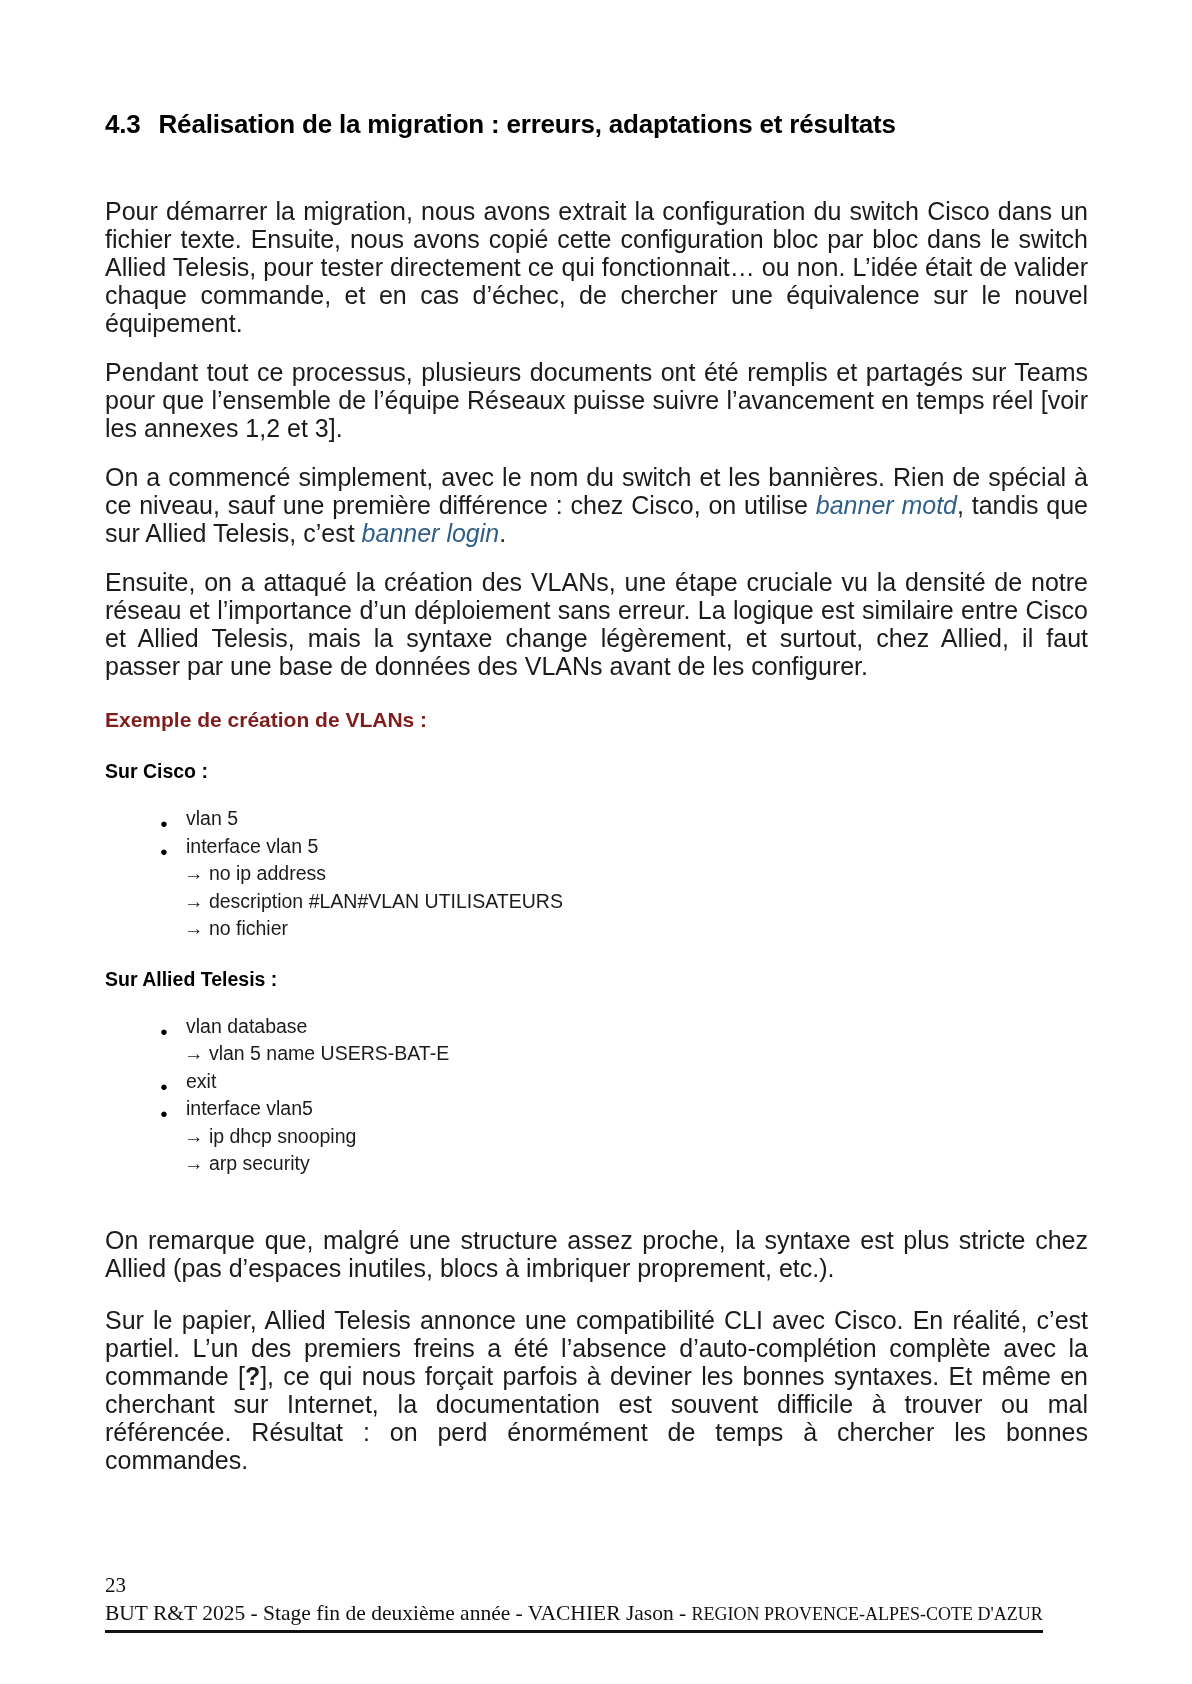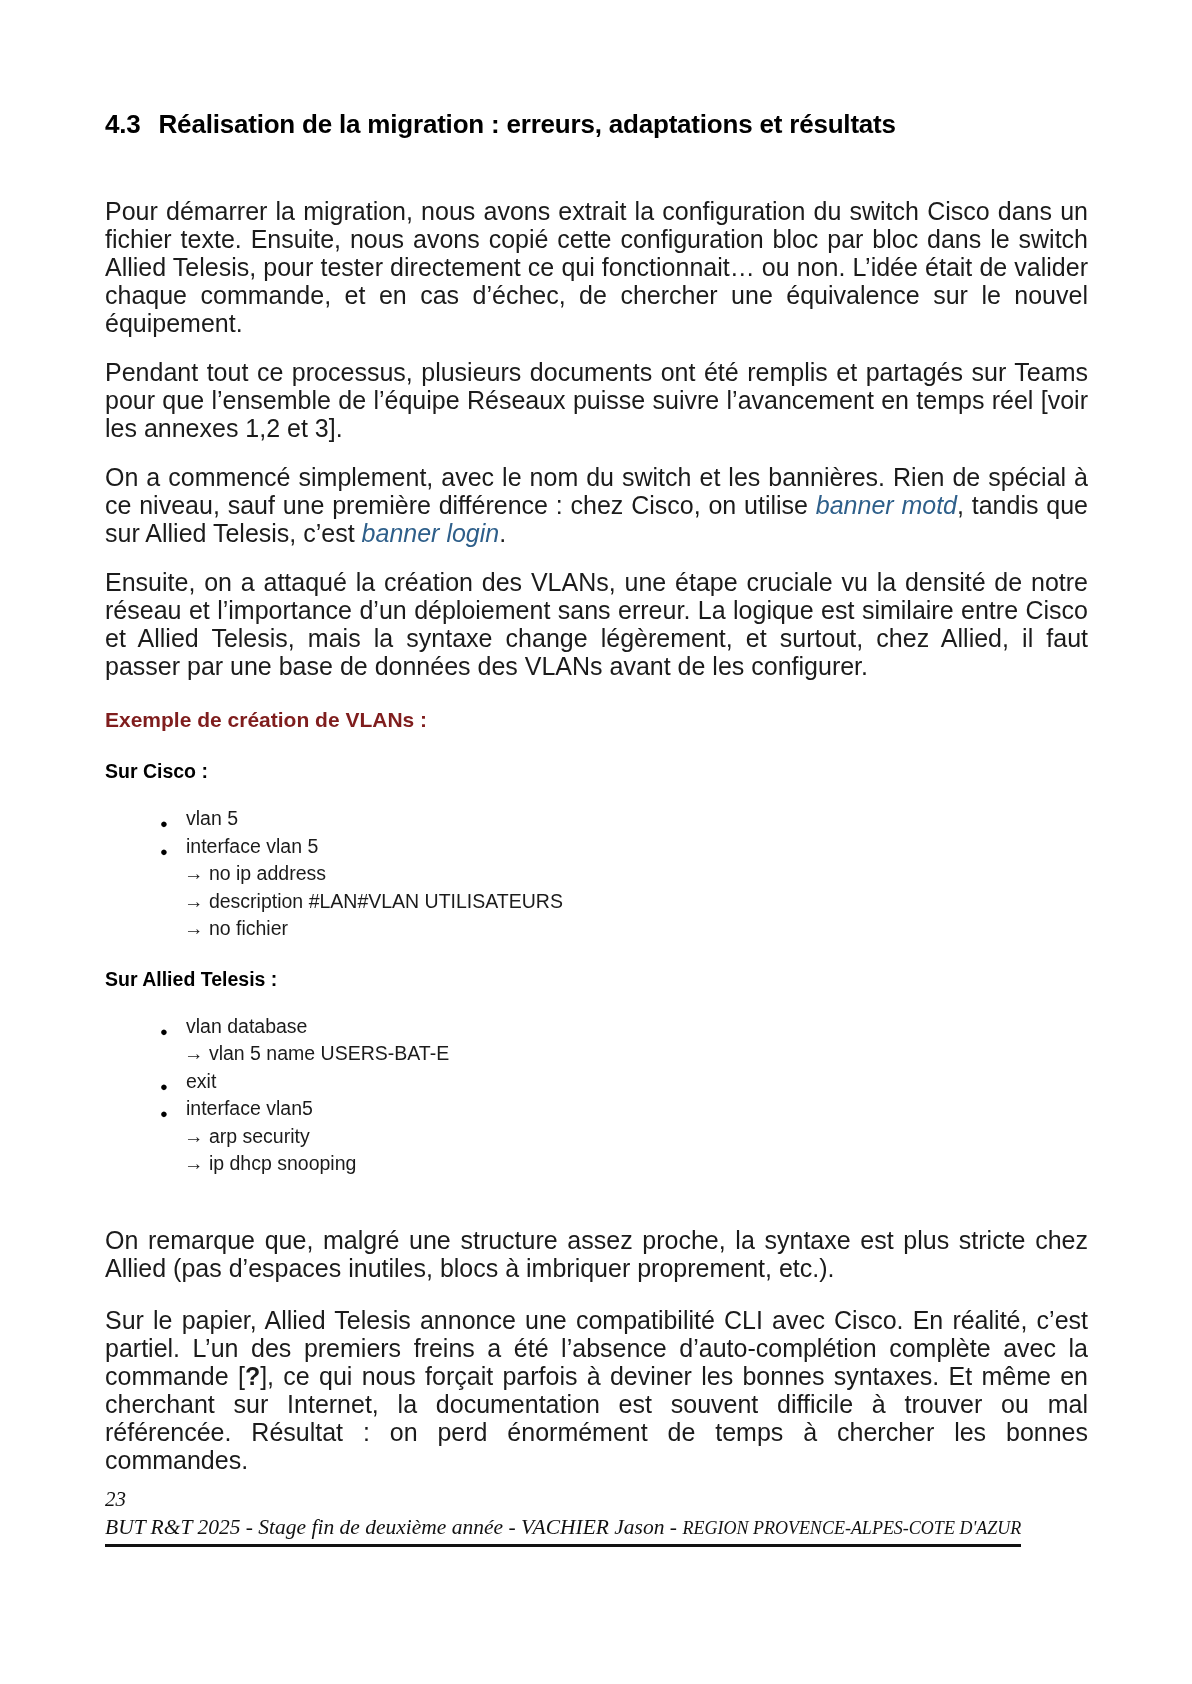--- a/index.html
+++ b/index.html
@@ -67,24 +67,23 @@
     font-size: 13px;
     color: #000000;
   }
   .cmd-list .sub-line {
     padding-left: 79px;
   }
   .spacer-tall { height: 27px; }
   .footer-block {
     position: absolute;
     left: 105px;
-    top: 1470px;
+    top: 1556px;
     font-family: "Liberation Serif", "DejaVu Serif", serif;
     color: #111111;
-    font-style: italic;
   }
   .page-number {
     font-size: 21px;
     line-height: 26px;
   }
   .footer-line {
     display: inline-block;
     margin-top: 3px;
     border-bottom: 3px solid #111111;
     padding-bottom: 4px;
@@ -120,22 +119,22 @@
     <li class="sub-line">→ no fichier</li>
   </ul>
 
   <div class="sub-label">Sur Allied Telesis :</div>
 
   <ul class="cmd-list">
     <li class="bullet-item">vlan database</li>
     <li class="sub-line">→ vlan 5 name USERS-BAT-E</li>
     <li class="bullet-item">exit</li>
     <li class="bullet-item">interface vlan5</li>
+    <li class="sub-line">→ ip dhcp snooping</li>
     <li class="sub-line">→ arp security</li>
-    <li class="sub-line">→ ip dhcp snooping</li>
   </ul>
 
   <div class="spacer-tall"></div>
 
   <p class="body-para" style="margin-top:21px">On remarque que, malgré une structure assez proche, la syntaxe est plus stricte chez Allied (pas d’espaces inutiles, blocs à imbriquer proprement, etc.).</p>
 
   <p class="body-para" style="margin-top:24px"><span>Sur le papier, Allied Telesis annonce une compatibilité CLI avec Cisco. En réalité, c’est partiel. L’un des premiers freins a été l’absence d’auto-complétion complète avec la commande [</span><span class="bold-q">?</span><span>], ce qui nous forçait parfois à deviner les bonnes syntaxes. Et même en cherchant sur Internet, la documentation est souvent difficile à trouver ou mal référencée. Résultat : on perd énormément de temps à chercher les bonnes commandes.</span></p>
 
   <div class="footer-block">
     <div class="page-number">23</div>

